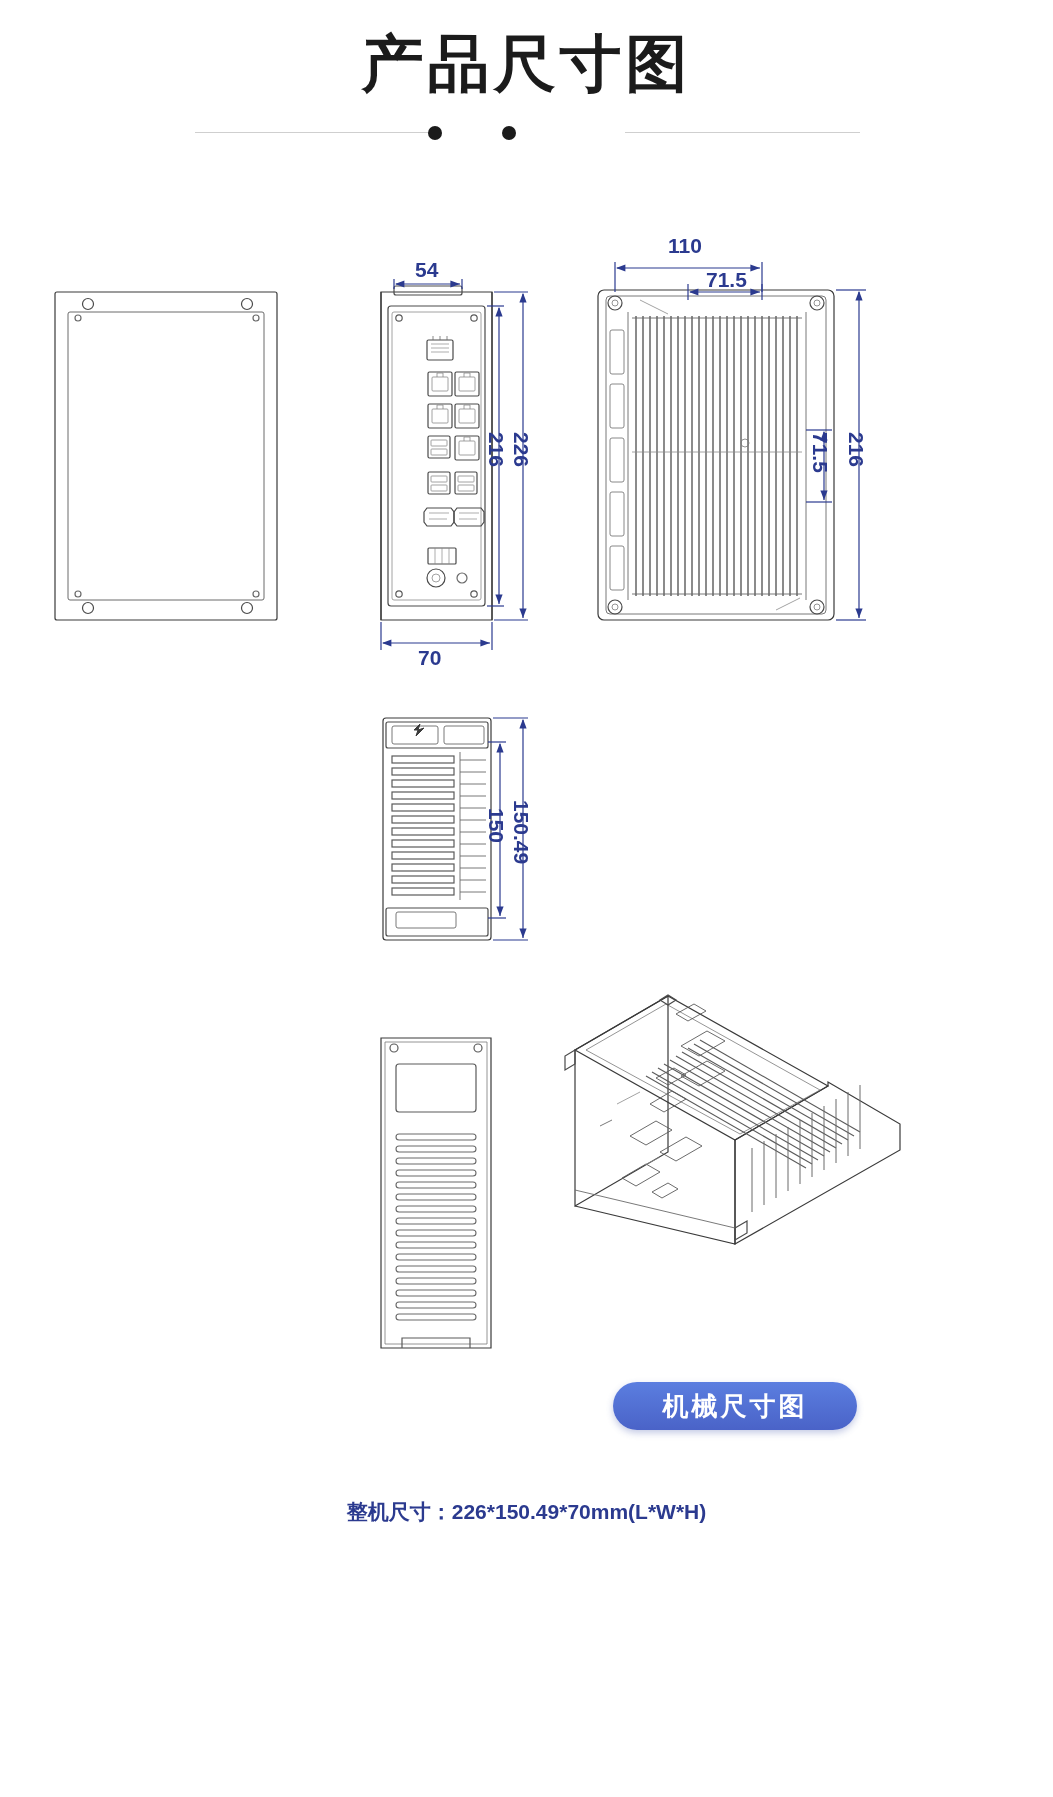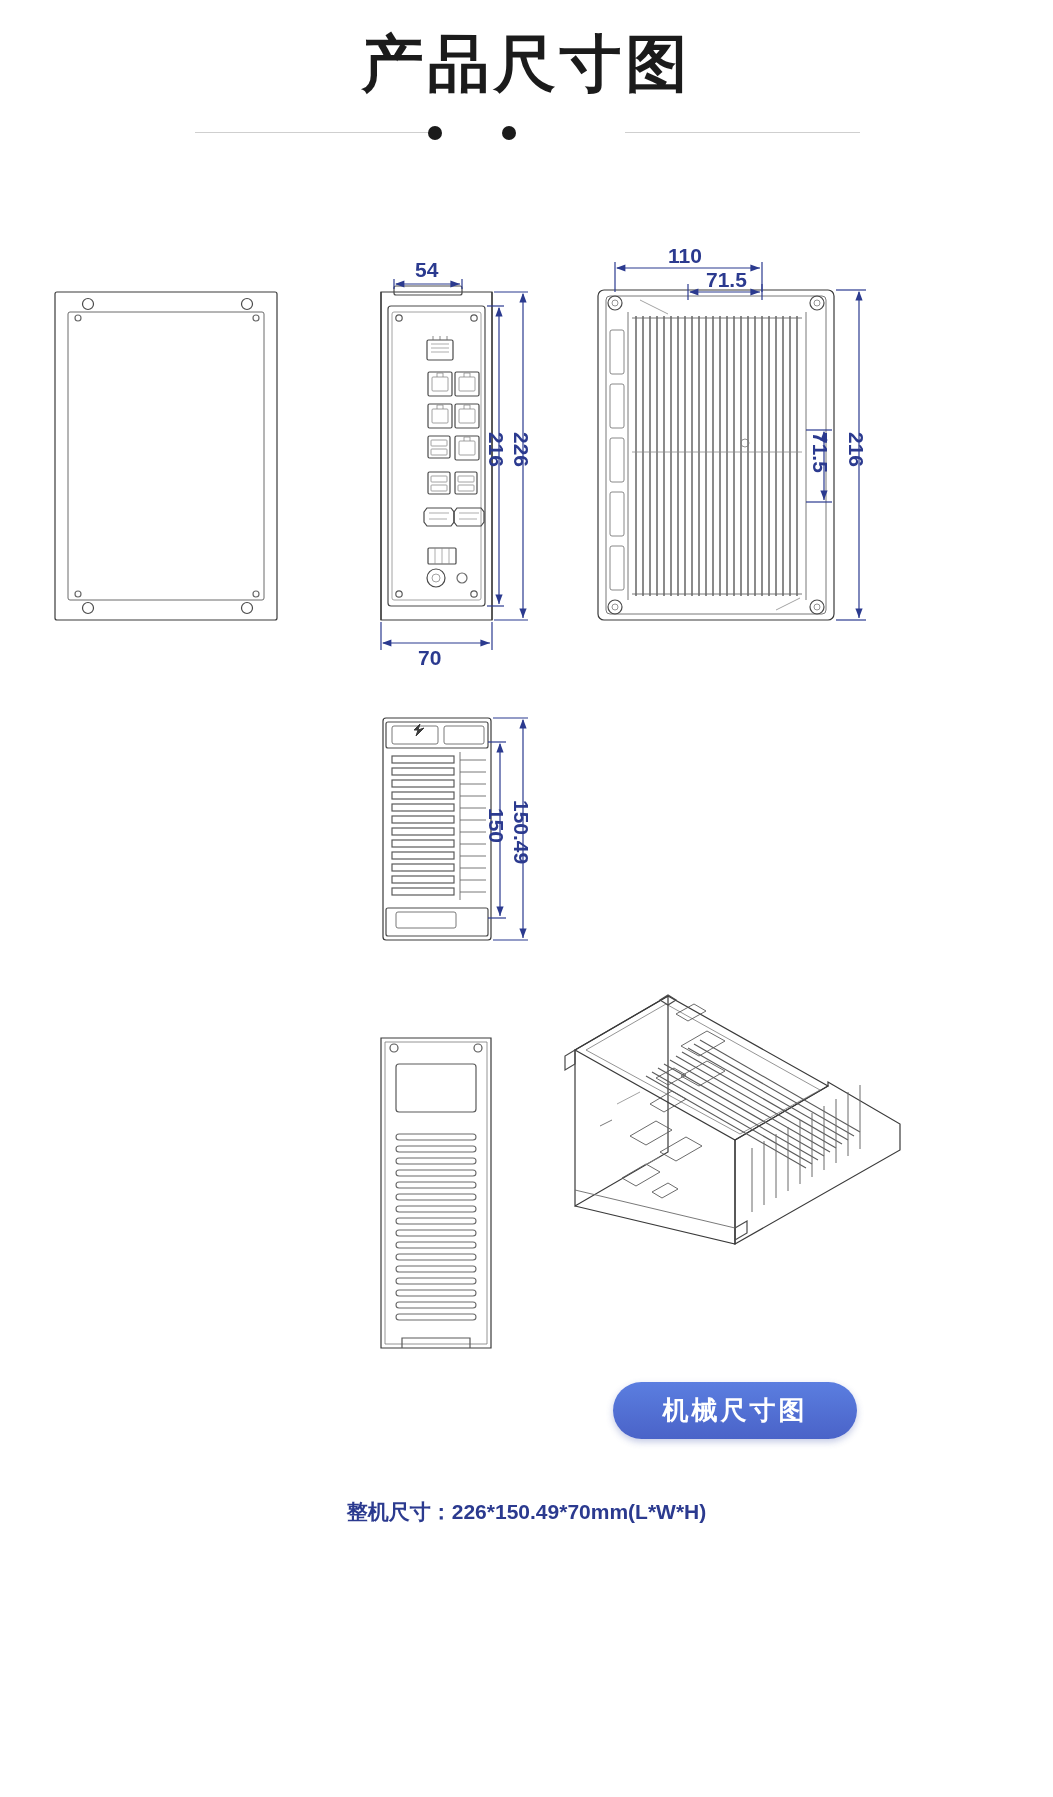--- a/index.html
+++ b/index.html
@@ -75,21 +75,21 @@
   .rot90 {
     transform: rotate(90deg);
     transform-origin: left top;
   }
 
   .badge {
     position: absolute;
     left: 613px;
     top: 1382px;
     width: 244px;
-    height: 57px;
+    height: 48px;
     border-radius: 30px;
     background: linear-gradient(180deg, #5b7ee0 0%, #4a63c8 100%);
     color: #ffffff;
     font-size: 26px;
     font-weight: bold;
     letter-spacing: 3px;
     display: flex;
     align-items: center;
     justify-content: center;
     box-shadow: 0 3px 7px rgba(60,80,170,0.3);
@@ -448,21 +448,21 @@
     </g>
 
   </g>
 </svg>
 
 <div class="dim-label" style="left:415px; top:258px;">54</div>
 <div class="dim-label" style="left:418px; top:646px;text-align:right;">70</div>
 <div class="dim-label rot90" style="left:508px; top:432px;">216</div>
 <div class="dim-label rot90" style="left:533px; top:432px;">226</div>
 
-<div class="dim-label" style="left:668px; top:244px;">110</div>
+<div class="dim-label" style="left:668px; top:234px;">110</div>
 <div class="dim-label" style="left:706px; top:268px;">71.5</div>
 <div class="dim-label rot90" style="left:832px; top:432px;">71.5</div>
 <div class="dim-label rot90" style="left:868px; top:432px;">216</div>
 
 <div class="dim-label rot90" style="left:508px; top:808px;">150</div>
 <div class="dim-label rot90" style="left:533px; top:800px;">150.49</div>
 
 <div class="badge">机械尺寸图</div>
 <div class="footer-note">整机尺寸：226*150.49*70mm(L*W*H)</div>
 

